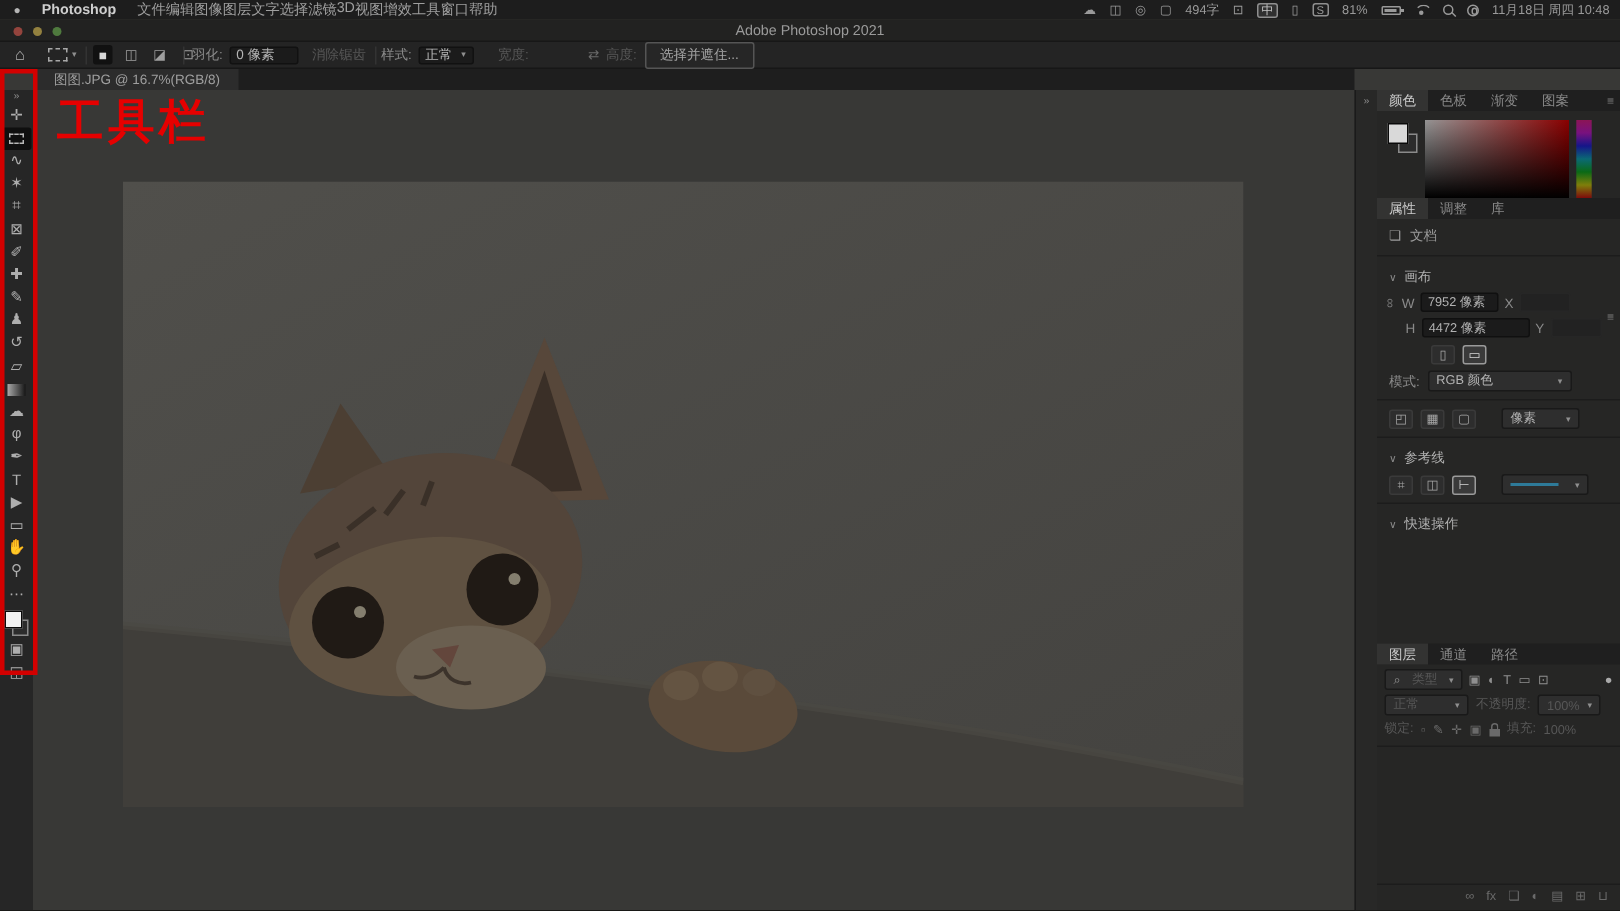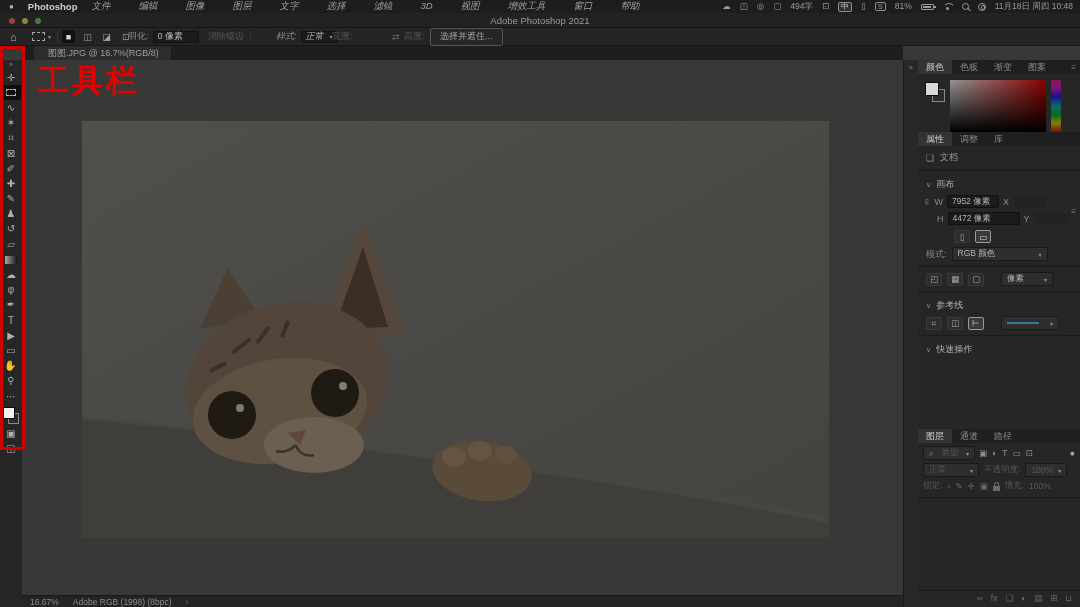--- a/index.html
+++ b/index.html
@@ -6,21 +6,21 @@
   html,body { background:#000; }
   body { font-family:"Liberation Sans","DejaVu Sans",sans-serif; }
   .app { position:relative; width:1080px; height:607px; background:#383836; overflow:hidden;
          -webkit-font-smoothing:antialiased; }
 
   
   .menubar { position:absolute; left:0; top:0; width:1080px; height:13px; background:#1d1d1d;
              display:flex; align-items:center; padding-left:9px; gap:14px; font-size:9.5px; color:#9f9f9f; }
   .menubar .apple { color:#b5b5b5; font-size:8px; }
   .menubar .appname { color:#cfcfcf; font-weight:bold; }
-  .menus { display:flex; gap:28px;font-style:italic; }
+  .menus { display:flex; gap:0; }
   .mitem { white-space:nowrap; }
   .mstatus { position:absolute; right:7px; top:0; height:13px; display:flex; align-items:center; gap:9px;
              font-size:8.5px; color:#9a9a9a; }
   .sitem { display:inline-flex; align-items:center; line-height:1; }
   .ime { border:1px solid #8f8f8f; border-radius:2px; padding:0 2px; font-size:8px; background:#303030; color:#c5c5c5; }
   .boxed { border:1px solid #8f8f8f; border-radius:2px; padding:0 2px; font-size:7.5px; }
   .batt { width:13px; height:6px; border:1px solid #9a9a9a; border-radius:1px; position:relative; }
   .batt::before { content:""; position:absolute; left:1px; top:1px; width:8px; height:2px; background:#9a9a9a; height:calc(100% - 2px); }
   .batt::after { content:""; position:absolute; right:-3px; top:1px; width:2px; height:2px; background:#9a9a9a; }
   .wifi { width:10px; height:8px; position:relative; overflow:hidden; }
@@ -50,32 +50,32 @@
   .caret { font-size:6px; color:#8f8f8f; }
   .ops { position:absolute; left:62px; display:flex; gap:6px; }
   .op { width:13px; height:13px; display:flex; align-items:center; justify-content:center; font-size:9px; color:#9f9f9f; border-radius:2px; }
   .op.selected { background:#111; color:#d8d8d8; }
   .obsep { position:absolute; width:1px; height:12px; background:#333; top:3px; }
   .feather { position:absolute; left:128px; gap:4px; }
   .obinput { background:#1b1b1b; border:1px solid #111; border-radius:2px; color:#b5b5b5; font-size:9px;
              padding:1px 4px; min-width:46px; height:12px; display:inline-flex; align-items:center; }
   .disabled { color:#575757; }
   .antialias { position:absolute; left:208px; }
-  .style { position:absolute; left:276px; gap:4px;font-style:italic; }
+  .style { position:absolute; left:254px; gap:4px; }
   .obdrop { background:#1b1b1b; border:1px solid #111; border-radius:2px; color:#b5b5b5; font-size:9px;
             padding:1px 4px; height:12px; display:inline-flex; align-items:center; gap:6px; }
   .wfield { position:absolute; left:332px; gap:3px; }
   .swap { position:absolute; left:392px; color:#6a6a6a; font-size:9px; }
   .hfield { position:absolute; left:404px; gap:3px; }
   .sam-btn { position:absolute; left:430px; border:1px solid #555; border-radius:2px; color:#a5a5a5;
              padding:1.5px 9px; font-size:9px; background:#262626; }
 
   
   .tabrow { position:absolute; left:22px; top:46px; width:881px; height:14px; background:#1e1e1e; }
-  .doctab { position:absolute; left:12px; top:0; height:14px; background:#2c2c2c; color:#9f9f9f; font-size:9px;
+  .doctab { position:absolute; left:0; top:0; height:14px; background:#2c2c2c; color:#9f9f9f; font-size:9px;
             display:flex; align-items:center; padding:0 12px 0 14px; }
 
   
   .toolcol { position:absolute; left:0; top:60px; width:22px; height:547px; background:#262626; }
   .toolchev { width:22px; height:10px; color:#8a8a8a; font-size:7px; text-align:center; line-height:10px; }
   .tools { display:flex; flex-direction:column; align-items:center; }
   .tool { width:20px; height:15.2px; display:flex; align-items:center; justify-content:center; border-radius:2px; }
   .tool .g { font-size:10px; color:#aeaeae; line-height:1; }
   .tool.selected { background:#0f0f0f; }
   .tool.selected .g { color:#dcdcdc; }
@@ -531,22 +531,17 @@
           <span>fx</span>
           <span>❏</span>
           <span>◐</span>
           <span>▤</span>
           <span>⊞</span>
           <span>⊔</span>
         </div>
     </div>
   </div>
 
-  <div class="statusbar">
-    <span>16.67%</span>
-    <span>Adobe RGB (1998) (8bpc)</span>
-    <span class="chevr">›</span>
-  </div>
 
   <div class="hl-box" style="border-color: rgb(211, 0, 0);"></div>
   <div class="hl-label" style="color: rgb(230, 0, 0);">工具栏</div>
 
 </div>
 
 </body></html>

